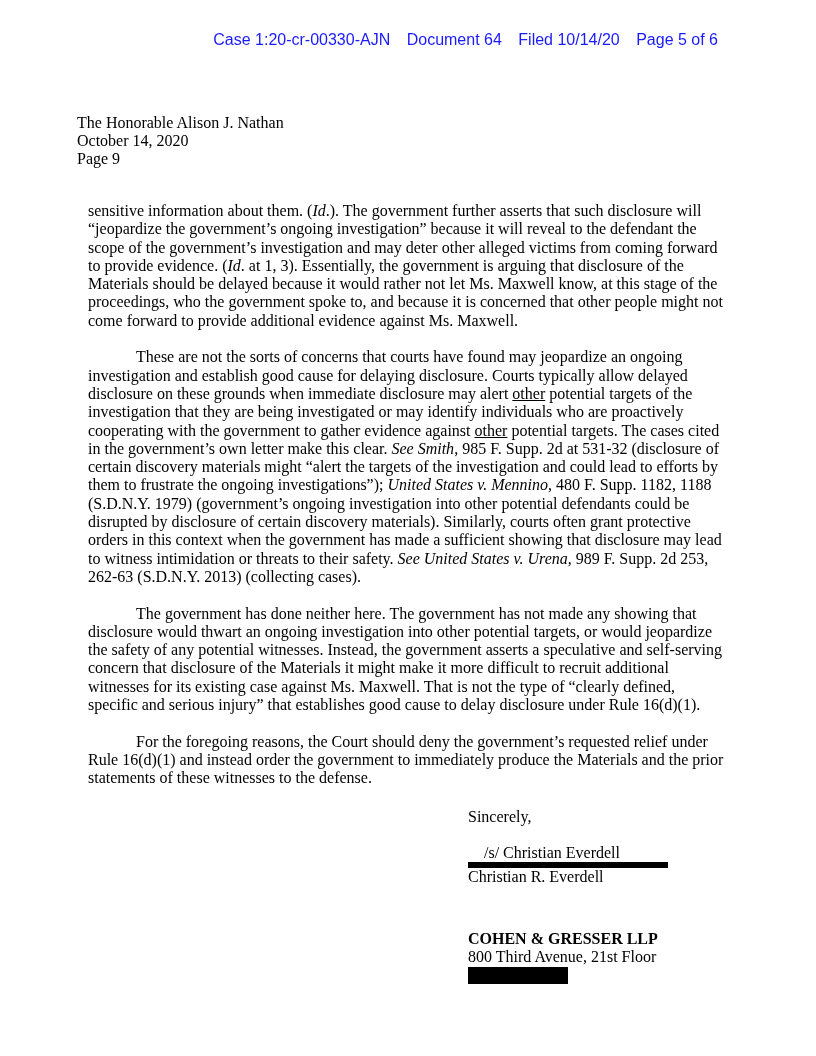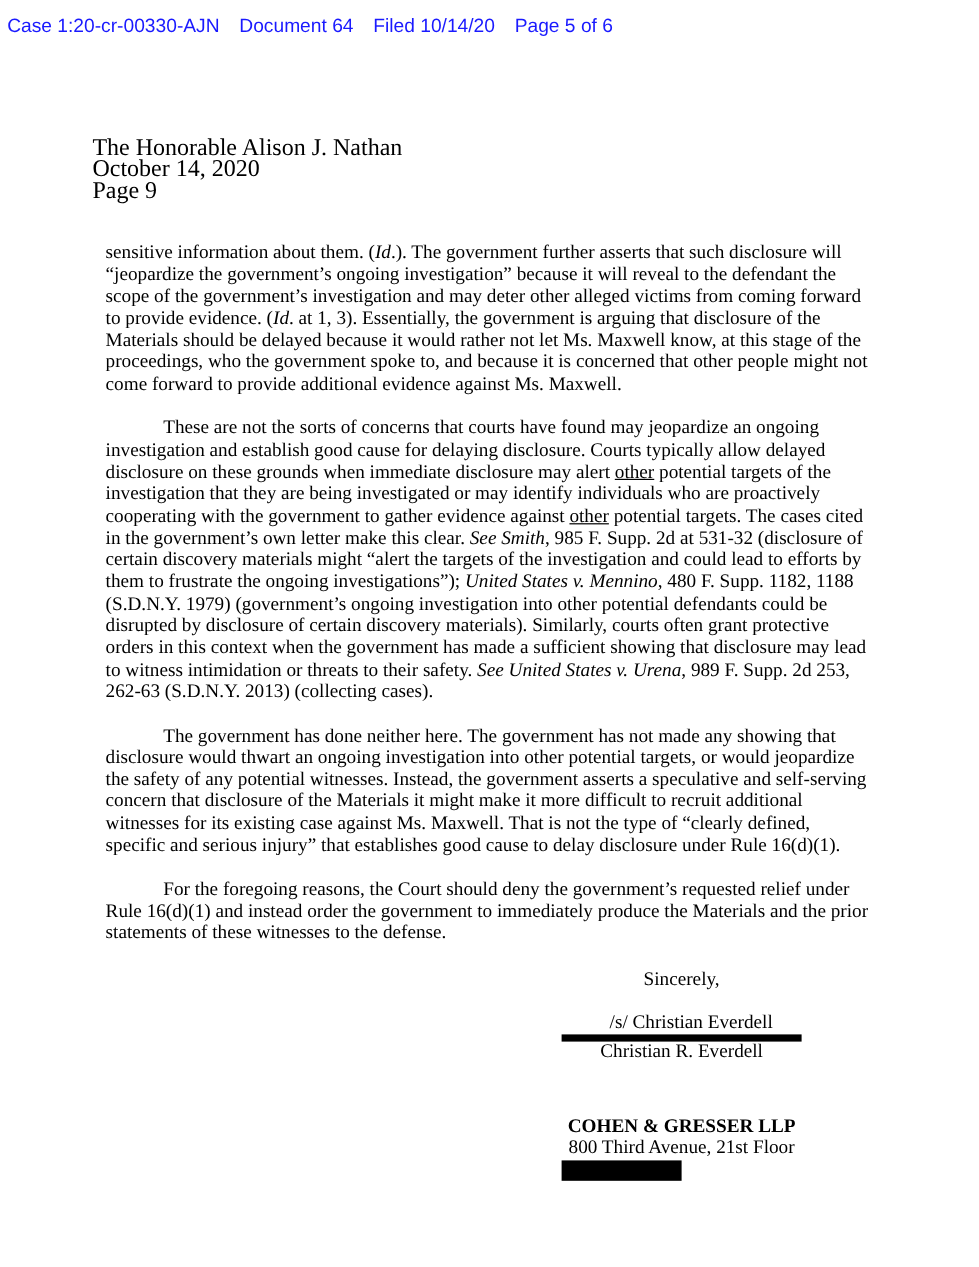--- a/index.html
+++ b/index.html
@@ -1,40 +1,40 @@
 <!DOCTYPE html>
 <html><head>
   <meta charset="utf-8">
   <style>
     html, body { margin: 0; padding: 0; background: #ffffff; }
     body {
       width: 816px; height: 1056px; position: relative; overflow: hidden;
       font-family: "Liberation Serif", serif; color: #000;
     }
     .court-header {
-      position: absolute; top: 14px; left: 0; width: 724px; text-align: left;
+      position: absolute; top: 31px; left: 0; width: 724px; text-align: right;
       font-family: "Liberation Sans", sans-serif; font-size: 16px; color: #1a1aff;
       word-spacing: 0px;
     }
     .court-header span { margin: 0 6px; }
     .addressee {
       position: absolute; top: 114px; left: 77px;
-      font-size: 20px; line-height: 18px;
+      font-size: 16px; line-height: 18px;
     }
     .body-text {
       position: absolute; top: 202px; left: 88px; width: 636px;
       font-size: 16px; line-height: 18.3px;
     }
     .body-text p { margin: 0 0 18.3px 0; }
     .indent { display: inline-block; width: 48px; }
     .u { text-decoration: underline; }
     .i { font-style: italic; }
     .signature {
       position: absolute; top: 808px; left: 468px;
-      font-size: 16px; line-height: 18px; text-align: center;
+      font-size: 16px; line-height: 18px;
     }
     .sig-line {
       display: inline-block; width: 200px; border-bottom: 6px solid #000000;
       padding-left: 16px; box-sizing: border-box;
     }
     .firm { font-weight: bold; margin-top: 44px; }
     .redaction {
       width: 100px; height: 17px; background: #000; margin-top: 1px;
     }
   </style>

